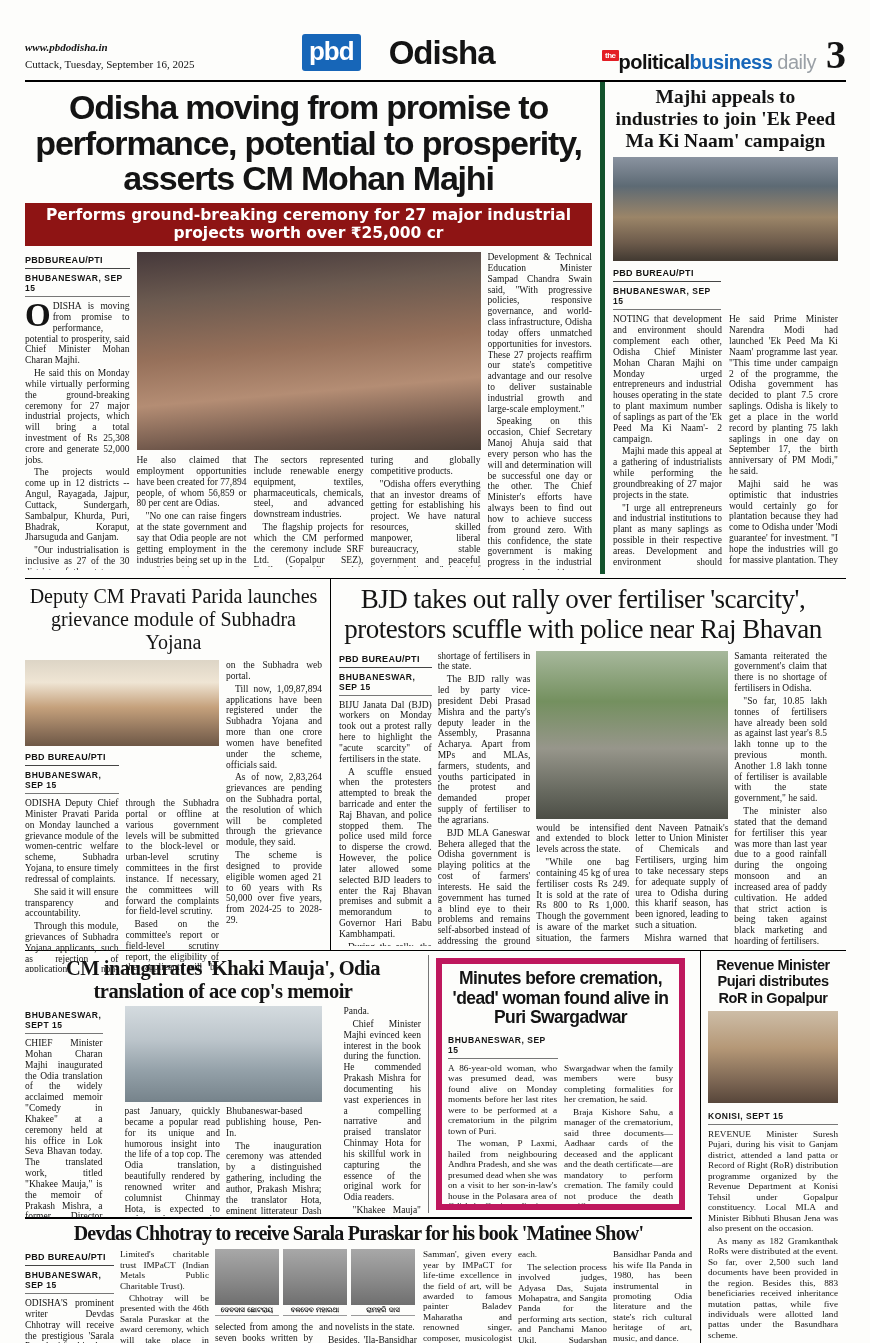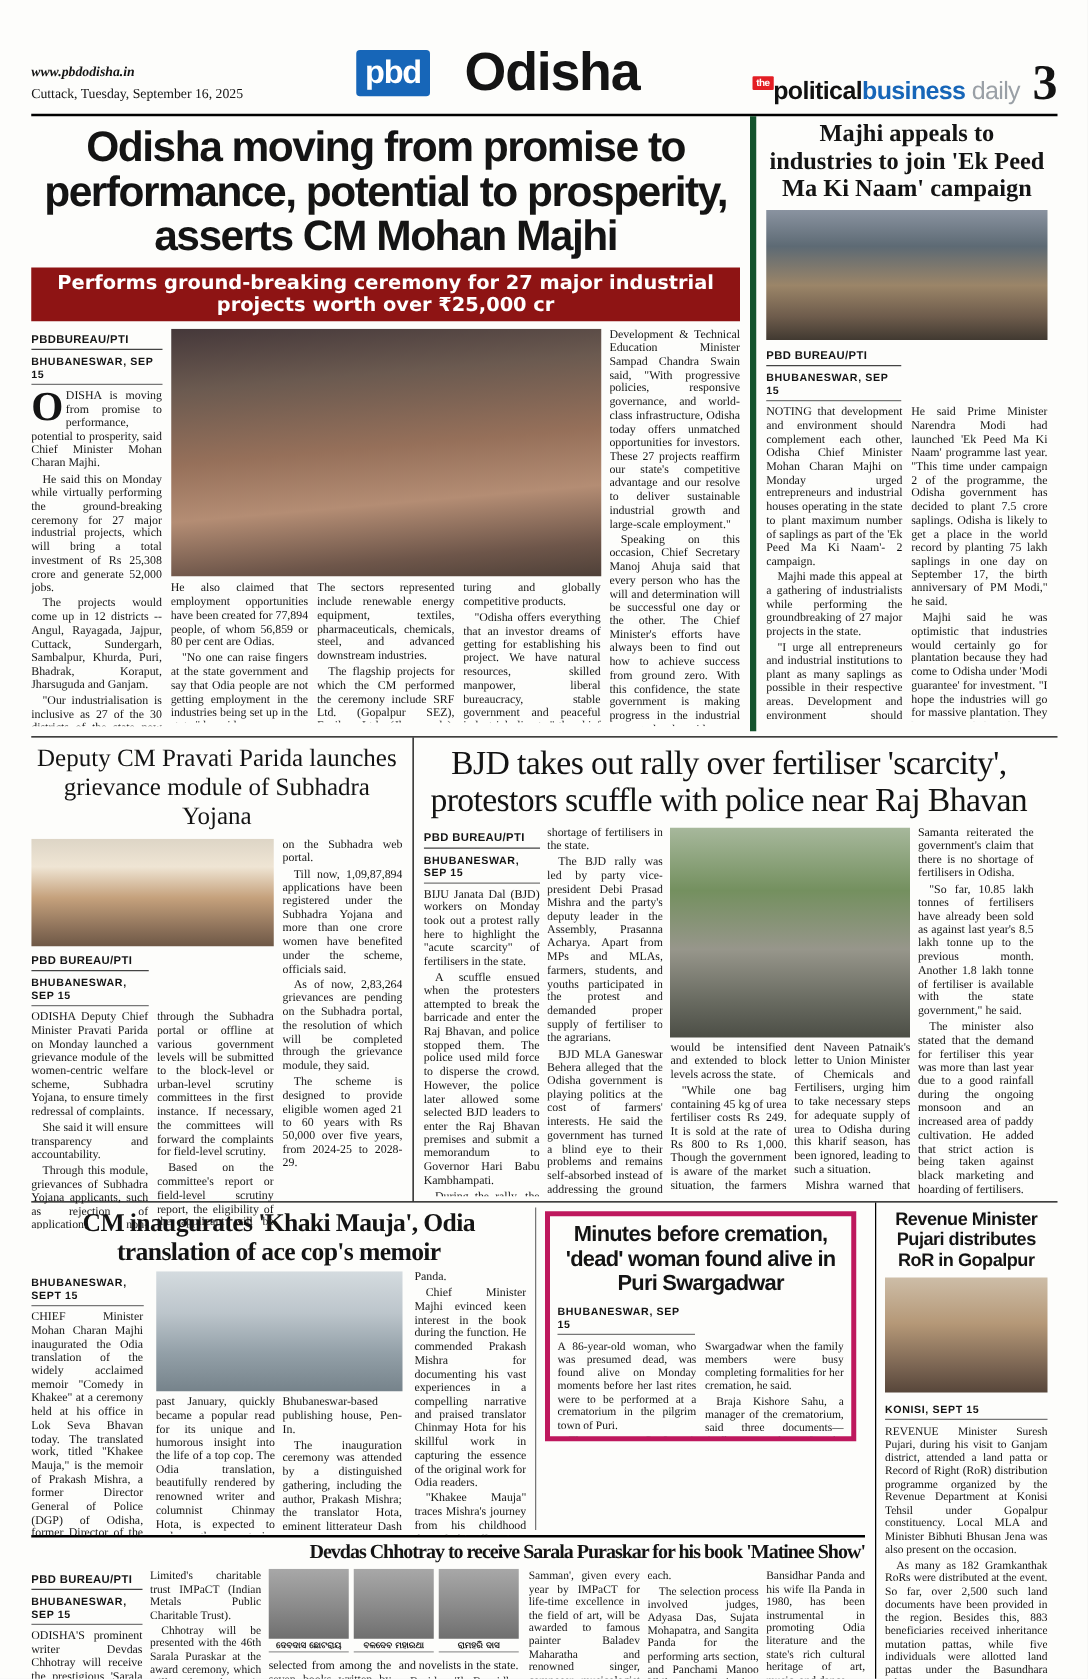--- a/index.html
+++ b/index.html
@@ -3,23 +3,23 @@
 <meta charset="utf-8">
 <style>
   * { box-sizing: border-box; }
   body { margin:0; background:#e8e8e8; font-family:"Liberation Serif", serif; color:#141414; }
   .page { width:870px; height:1343px; background:#fdfdfb; margin:0 auto; padding:0 24px 12px 25px; overflow:hidden; position:relative; }
 
   
   .masthead { display:flex; align-items:flex-end; justify-content:space-between; padding-top:34px; padding-bottom:8px; border-bottom:2px solid #000; }
   .mh-left { font-size:11px; line-height:1.5; }
   .mh-site { font-style:italic; font-weight:bold; }
-  .mh-logo { display:flex; align-items:center; gap:4px; }
+  .mh-logo { display:flex; align-items:flex-start; gap:4px; }
   .logo-box { background:#1766b8; color:#fff; font-family:"Liberation Sans",sans-serif; font-weight:bold; font-size:26px; padding:2px 7px 4px; border-radius:3px; letter-spacing:-1px; }
-  .logo-region { font-family:"Liberation Sans",sans-serif; font-weight:bold; font-size:43px; letter-spacing:-1px;margin-left:24px; }
+  .logo-region { font-family:"Liberation Sans",sans-serif; font-weight:bold; font-size:33px; letter-spacing:-1px;margin-left:24px; }
   .mh-right { display:flex; align-items:flex-end; gap:10px; }
   .brand { font-family:"Liberation Sans",sans-serif; font-weight:bold; font-size:20px; letter-spacing:-0.5px; line-height:1; }
   .brand .the { background:#e31e24; color:#fff; font-size:8px; padding:1px 3px; vertical-align:top; border-radius:1px; }
   .brand .pol { color:#111; }
   .brand .bus { color:#1766b8; }
   .brand .dly { color:#9aa0a6; font-weight:normal; }
   .pageno { font-size:40px; font-weight:bold; line-height:0.85; }
 
   
   .byline { font-family:"Liberation Sans",sans-serif; font-weight:bold; font-size:9px; letter-spacing:.3px; border-bottom:1px solid #444; padding:3px 0 3px; }
@@ -65,34 +65,34 @@
   .bjd-mid { width:192px; }
   .ph-rally { width:192px; height:168px; background:linear-gradient(180deg,#a7b89c 0%,#74905f 30%,#97968b 58%,#6a6c62 82%,#4c4e46 100%); margin-bottom:4px; }
   .bjd-mid-cols { display:flex; gap:6px; height:120px; overflow:hidden; }
 
   
   .bottom { display:flex; border-top:1px solid #000; height:450px; }
   .bottom-left { width:676px; border-right:1px solid #000; padding:4px 8px 0 0; }
   .kc { display:flex; height:258px; }
   .khaki { width:404px; border-right:1px solid #777; padding-right:7px; }
   .khaki-headline { font-weight:bold; font-size:20.5px; line-height:1.1; text-align:center; margin:2px 0 4px; letter-spacing:-0.5px; }
-  .khaki-body { display:flex; gap:10px; height:212px; overflow:hidden; }
+  .khaki-body { display:flex; gap:22px; height:212px; overflow:hidden; }
   .khaki-col { width:94px; }
   .khaki-mid { width:197px; }
   .ph-book { width:197px; height:96px; background:linear-gradient(180deg,#d4dbdf 0%,#bcc5cb 35%,#93a0a8 68%,#76838b 100%); margin-bottom:4px; }
   .khaki-mid-cols { display:flex; gap:6px; height:110px; overflow:hidden; }
 
   .cremation { width:256px; padding:3px 0 0 7px; }
-  .crem-box { border:4px solid #be185d; padding:5px 6px; height:184px; overflow:hidden; }
+  .crem-box { border:6px solid #be185d; padding:5px 6px; height:252px; overflow:hidden; }
   .crem-headline { font-family:"Liberation Sans",sans-serif; font-weight:bold; font-size:17.5px; line-height:1.12; text-align:center; letter-spacing:-0.6px; margin:0 0 3px; }
   .crem-cols { display:flex; gap:7px; height:190px; overflow:hidden; }
   .crem-col { width:113px; font-size:9.2px; }
 
   .sarala { border-top:2px solid #000; margin-top:4px; padding-top:3px; }
-  .sarala-headline { font-weight:bold; font-size:16px; white-space:nowrap; overflow:hidden; text-align:right; letter-spacing:-0.8px; margin:0 0 4px; }
+  .sarala-headline { font-weight:bold; font-size:20px; white-space:nowrap; overflow:hidden; text-align:center; letter-spacing:-0.8px; margin:0 0 4px; }
   .sarala-body { display:flex; gap:6px; height:146px; overflow:hidden; }
   .s-col { width:90px; font-size:9.2px; }
   .s-photos { width:202px; }
   .headshots { display:flex; gap:4px; margin-bottom:6px; }
   .headshot { width:64px; }
   .ph-head { width:64px; height:56px; background:linear-gradient(180deg,#a8a8a8 0%,#8a8a8a 55%,#6f6f6f 100%); }
   .caption-bar { font-family:"DejaVu Sans",sans-serif; font-weight:bold; font-size:7px; text-align:center; padding:1px 0; border-bottom:1px solid #999; overflow:hidden; white-space:nowrap; }
   .s-under { display:flex; gap:6px; height:74px; overflow:hidden; margin-top:3px; }
   .s-under .art-col { width:98px; }
 

